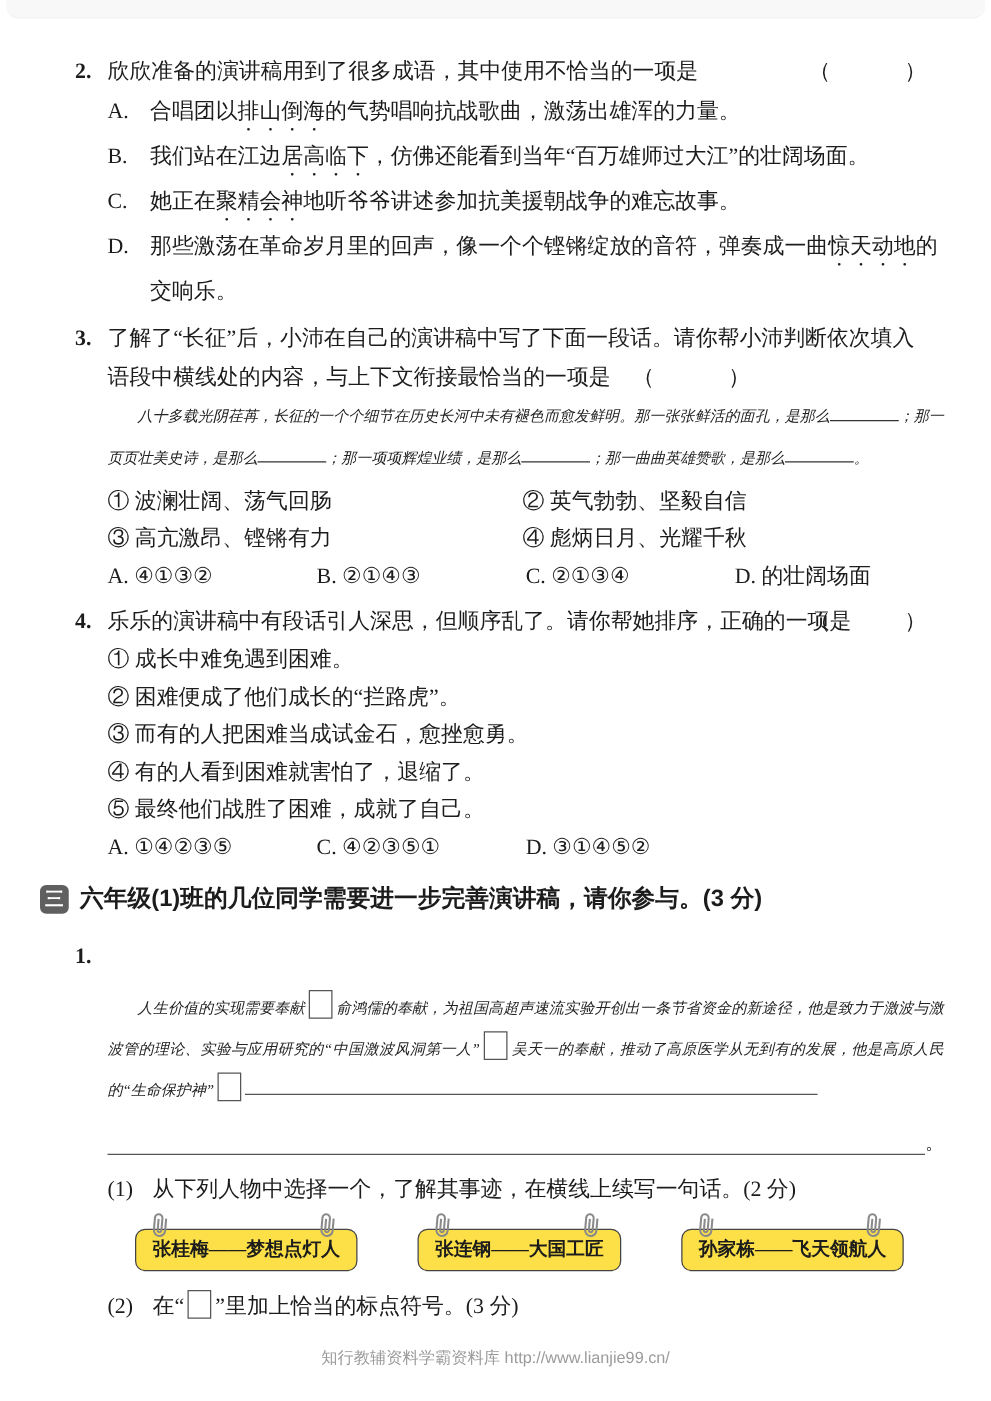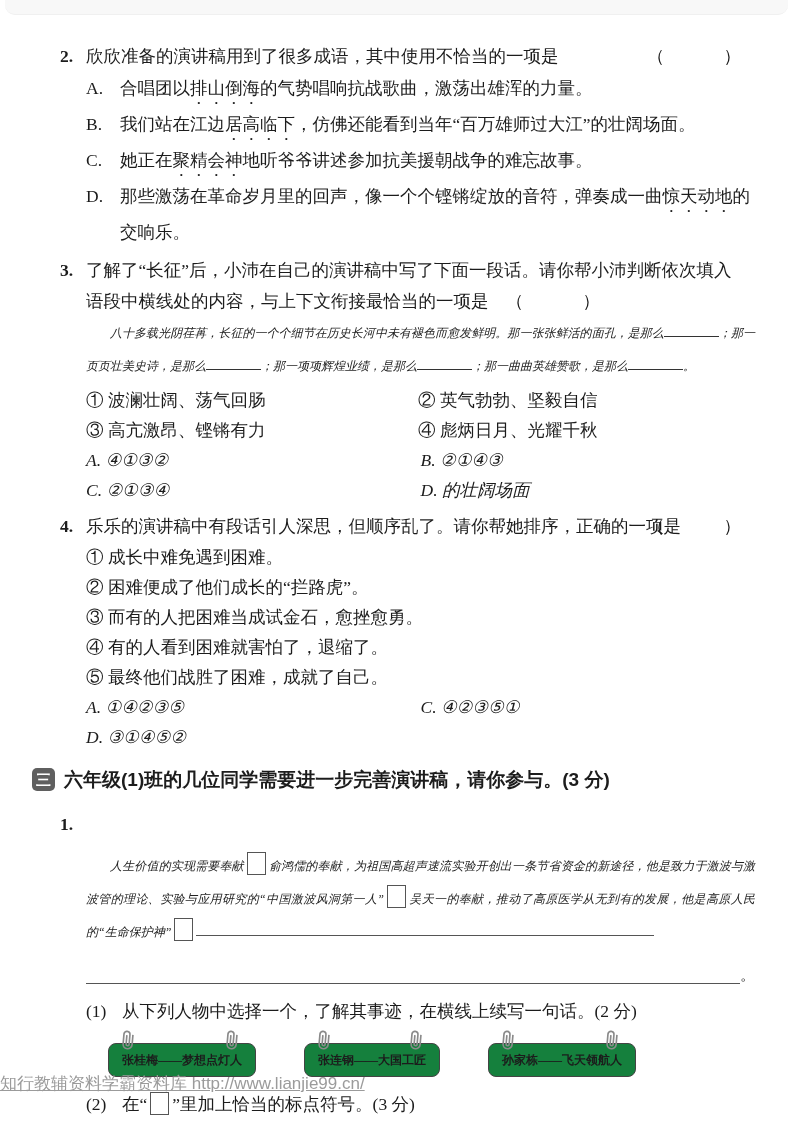--- a/index.html
+++ b/index.html
@@ -61,23 +61,22 @@
     vertical-align: baseline;
   }
   .choices-grid {
     display: grid;
     grid-template-columns: 332px 1fr;
     line-height: 30px;
     margin-top: 2px;
   }
   .answers-row {
     display: grid;
-    grid-template-columns: repeat(2, 1fr);
+    grid-template-columns: repeat(4, 1fr);
     line-height: 30px;
-    font-style: italic;
   }
   .item-line { line-height: 30px; }
 
   .section-head {
     display: flex;
     align-items: center;
     margin-top: 12px;
     font-family: "Liberation Sans", sans-serif;
     font-weight: bold;
     font-size: 19px;
@@ -130,43 +129,42 @@
     display: flex;
     gap: 48px;
     margin: 16px 0 4px 48px;
   }
   .tag {
     position: relative;
     border: 1.5px solid #444;
     border-radius: 8px;
     padding: 4px 13px;
     font-weight: bold;
-    font-size: 12px;
+    font-size: 15px;
     line-height: 24px;
     white-space: nowrap;
-    background: #15803d;
+    background: #fde047;
   }
   .clip {
     position: absolute;
     top: -13px;
     width: 18px; height: 18px;
     transform: rotate(-40deg);
   }
   .clip.left { left: 10px; }
   .clip.right { right: 14px; }
   .clip svg { width: 100%; height: 100%; }
   .footer {
     position: absolute;
     left: 0; right: 0;
     bottom: 26px;
-    text-align: left;
+    text-align: center;
     font-family: "Liberation Sans", sans-serif;
-    font-size: 17px;
+    font-size: 13px;
     color: #9b9b9b;
-    text-decoration: underline;
   }
 </style>
 </head>
 <body>
 
 <div class="page">
   <div class="topbar"></div>
 
   <div class="content">
 

